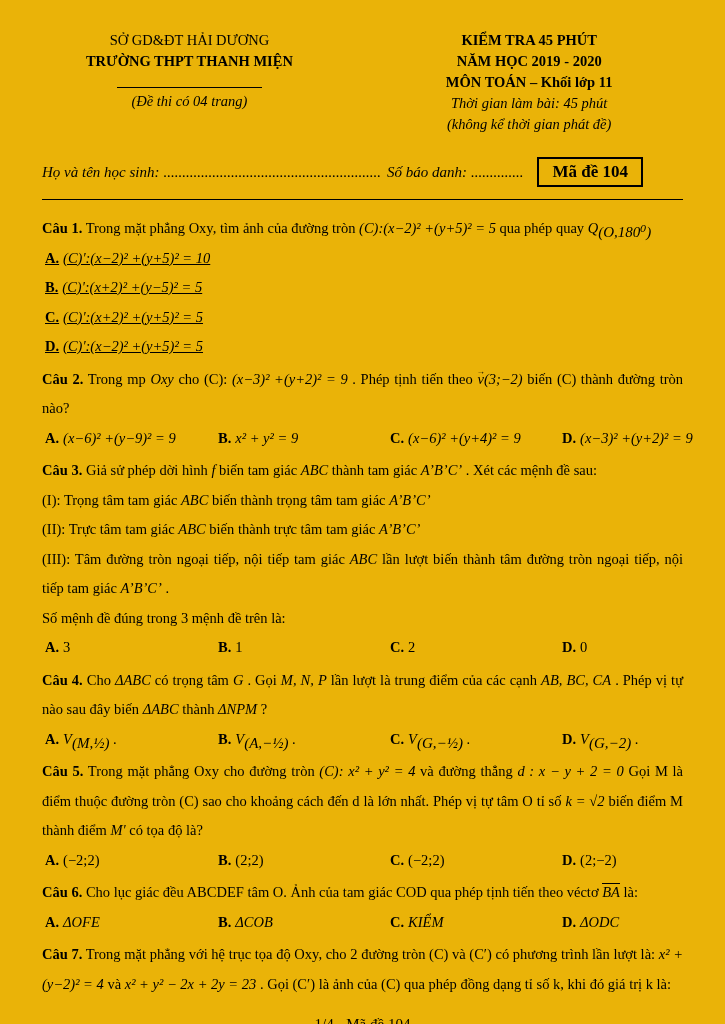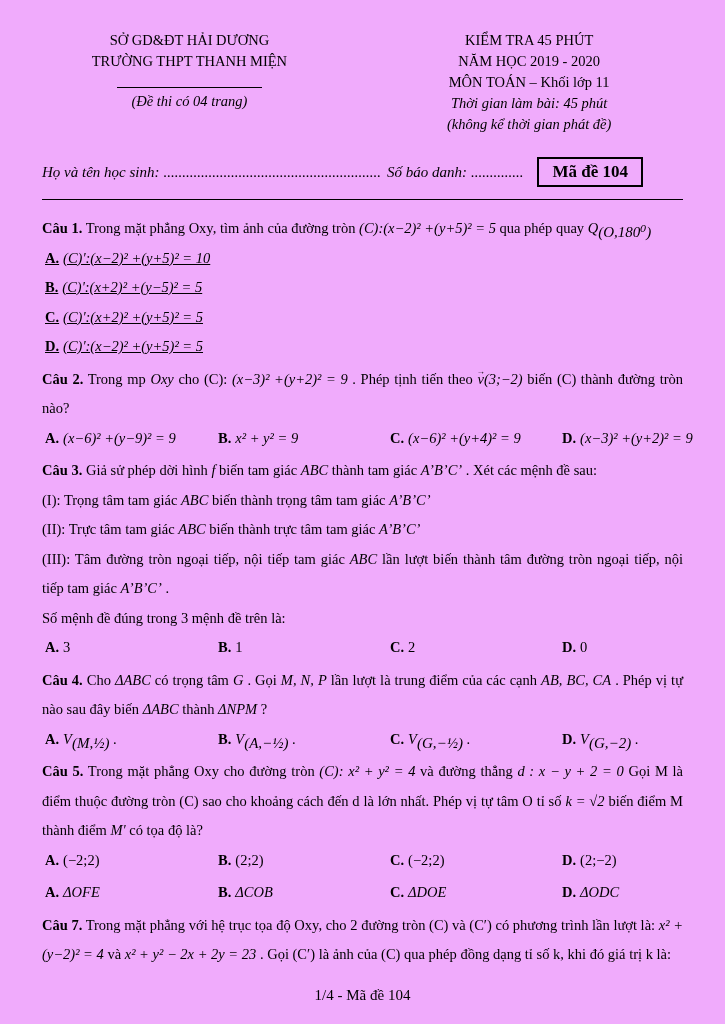--- a/index.html
+++ b/index.html
@@ -1,30 +1,30 @@
 <!DOCTYPE html>
 <html><head>
 <meta charset="utf-8">
 <style>
   html,body{margin:0;padding:0;background:#fff;}
   .page{
     position:relative;
     width:725px;height:1024px;
     box-sizing:border-box;
     padding:30px 42px 0 42px;
-    background:#f0abfc;color:#000;
+    background:#eab308;color:#000;
     font-family:"Liberation Serif","DejaVu Serif",serif;
     font-size:14.5px;
     overflow:hidden;
   }
   
   .hdr{display:flex;justify-content:space-between;align-items:flex-start;}
   .hdr-left{width:46%;text-align:center;line-height:21px;}
   .hdr-right{width:48%;text-align:center;line-height:21px;}
-  .b{font-weight:normal;}
+  .b{font-weight:bold;}
   .i{font-style:italic;}
   .shortline{width:145px;border-top:1.6px solid #000;margin:15px auto 3px auto;height:0;}
   
   .namerow{display:flex;align-items:center;margin-top:22px;font-style:italic;font-size:15px;white-space:nowrap;}
   .namerow .lbl{margin-right:4px;}
   .codebox{
     font-style:normal;font-weight:bold;font-size:17px;
     border:2px solid #000;padding:3px 13px;
     margin-left:14px;margin-right:26px;white-space:nowrap;
   }
@@ -123,24 +123,25 @@
       <div class="q">
         <p class="qp"><span class="qlab">Câu 5.</span> Trong mặt phẳng Oxy cho đường tròn <span class="m">(C): x² + y² = 4</span> và đường thẳng <span class="m">d : x − y + 2 = 0</span>  Gọi M là điểm thuộc đường tròn (C) sao cho khoảng cách đến d là lớn nhất. Phép vị tự tâm O tỉ số <span class="m">k = √2</span> biến điểm M thành điểm <span class="m">M'</span> có tọa độ là?</p>
         <div class="opts c4">
           <span class="opt"><b>A.</b>(−2;2)</span>
           <span class="opt"><b>B.</b>(2;2)</span>
           <span class="opt"><b>C.</b>(−2;2)</span>
           <span class="opt"><b>D.</b>(2;−2)</span>
         </div>
       </div>
       <div class="q">
+        <p class="qp"><span class="qlab">Câu 6.</span> Cho lục giác đều ABCDEF tâm O. Ảnh của tam giác COD qua phép tịnh tiến theo véctơ <span class="m"><span class="bar">BA</span></span> là:</p>
         <div class="opts c4">
           <span class="opt"><b>A.</b><span class="m">ΔOFE</span></span>
           <span class="opt"><b>B.</b><span class="m">ΔCOB</span></span>
-          <span class="opt"><b>C.</b><span class="m">ΔDOE</span></span>
+          <span class="opt"><b>C.</b><span class="m">KIỂM</span></span>
           <span class="opt"><b>D.</b><span class="m">ΔODC</span></span>
         </div>
       </div>
       <div class="q">
         <p class="qp"><span class="qlab">Câu 7.</span> Trong mặt phẳng với hệ trục tọa độ Oxy, cho 2 đường tròn (C) và (C′) có phương trình lần lượt là: <span class="m">x² +(y−2)² = 4</span> và <span class="m">x² + y² − 2x + 2y = 23</span> . Gọi (C′) là ảnh của (C) qua phép đồng dạng tỉ số k, khi đó giá trị k là:</p>
       </div>
     </div>
 
   <div class="footer">1/4 - Mã đề 104</div>
 

